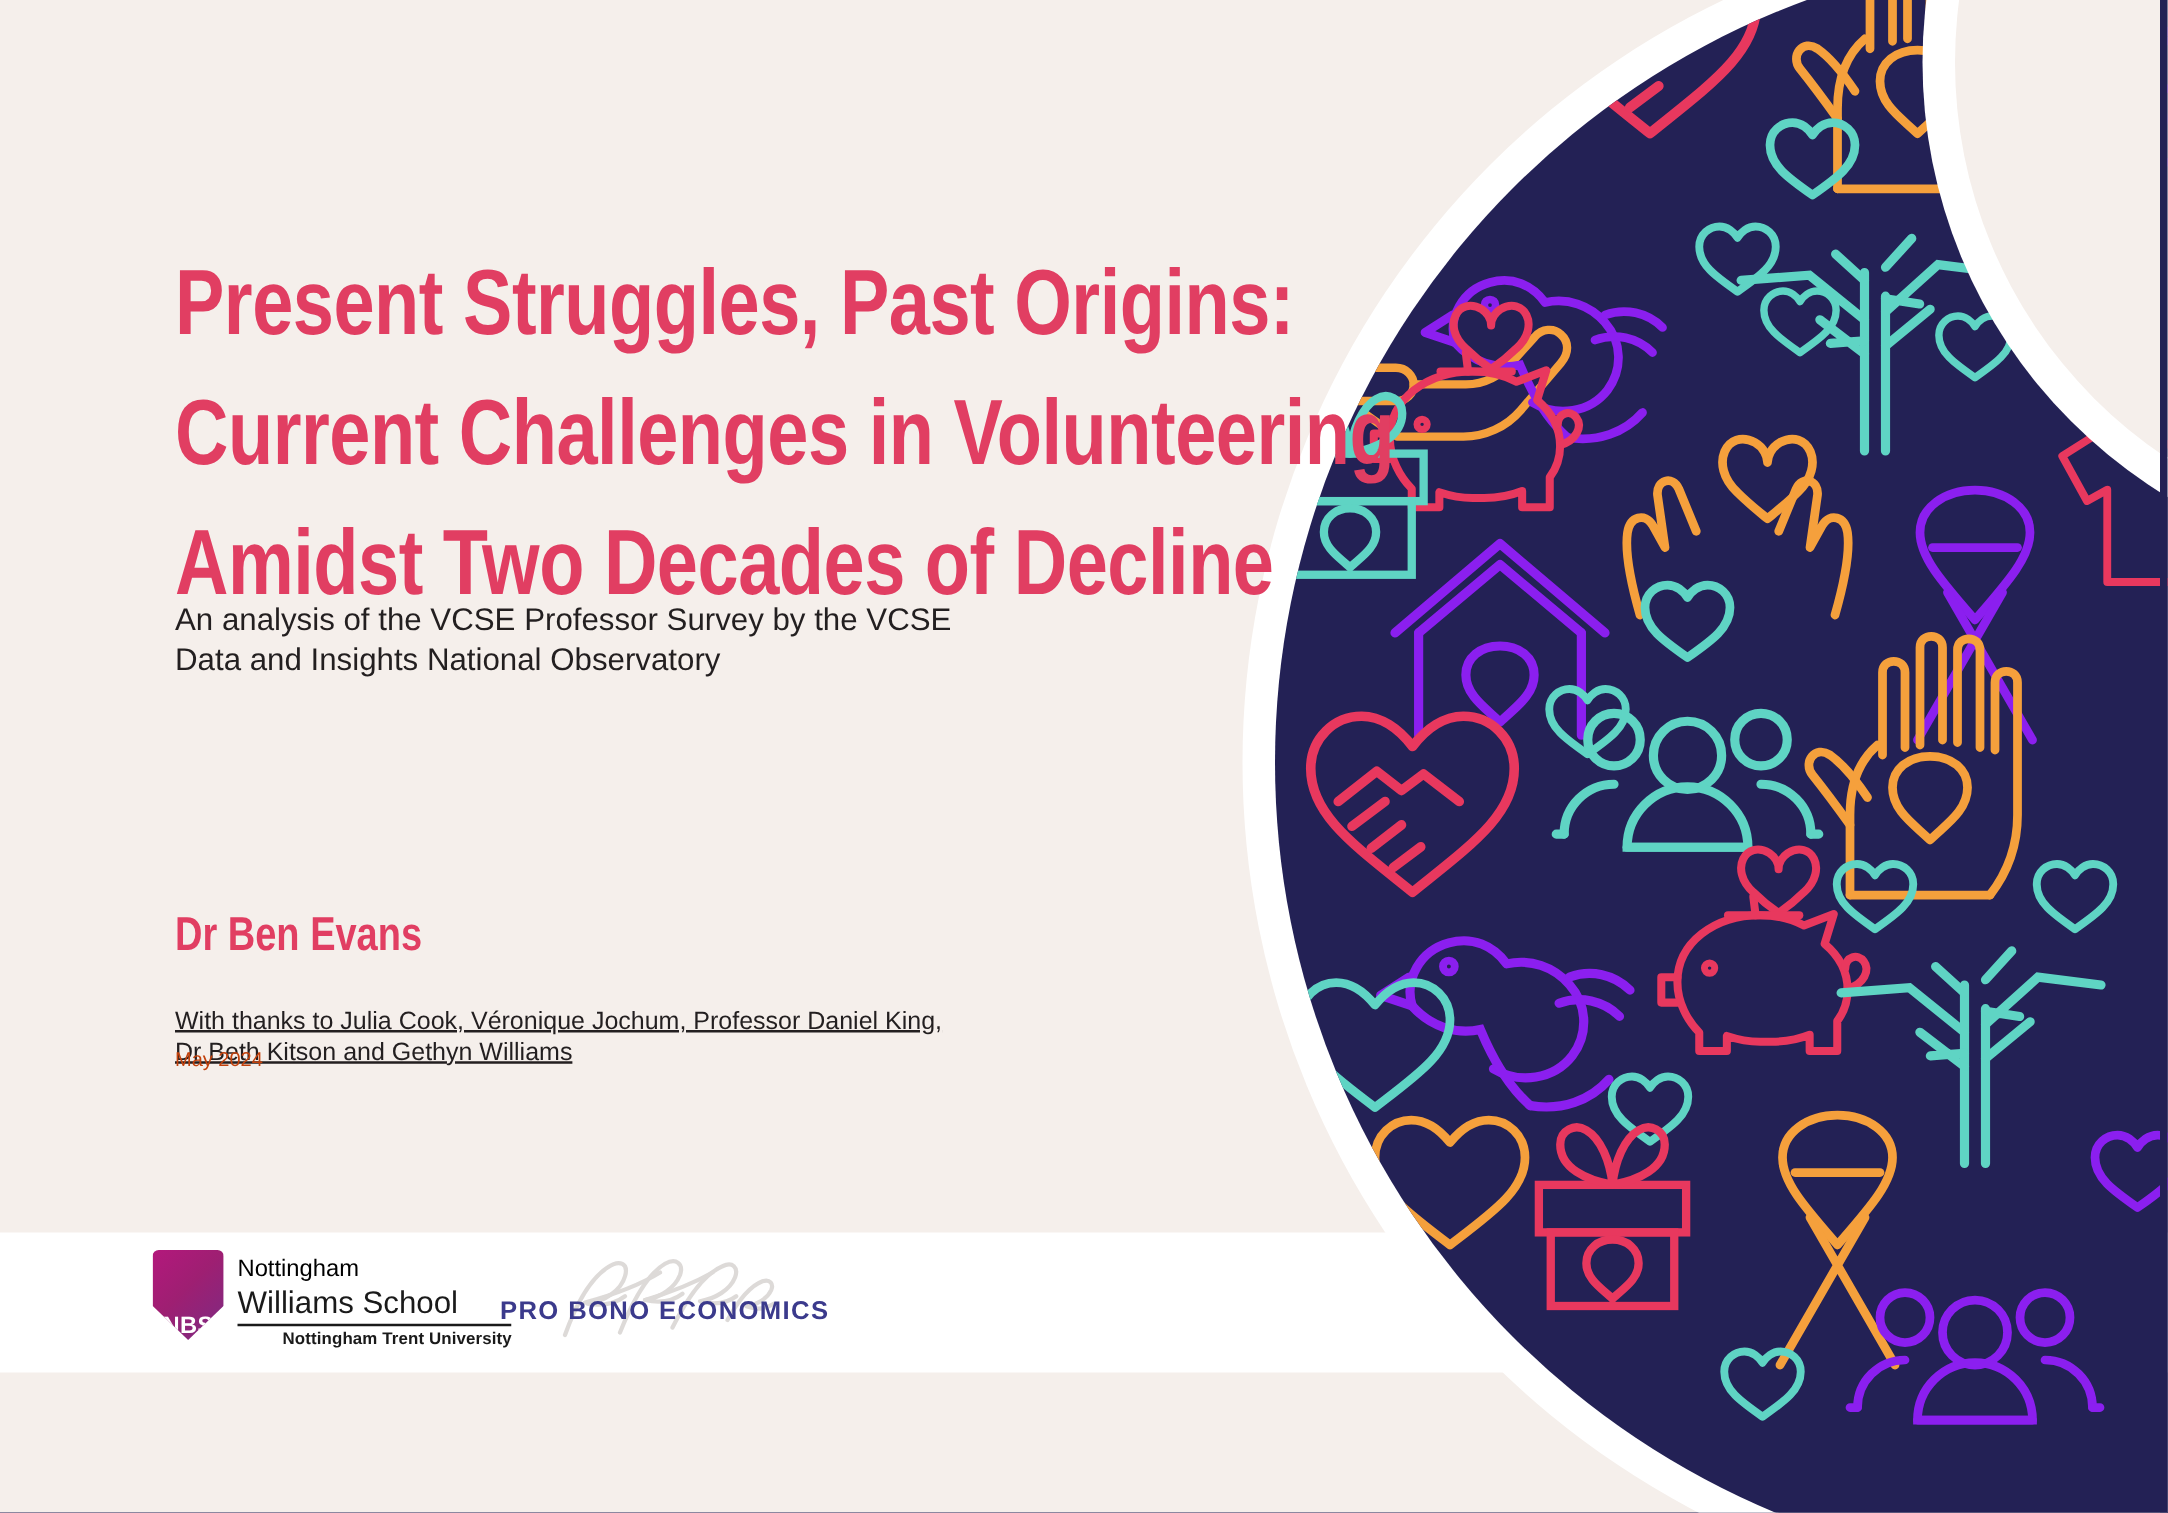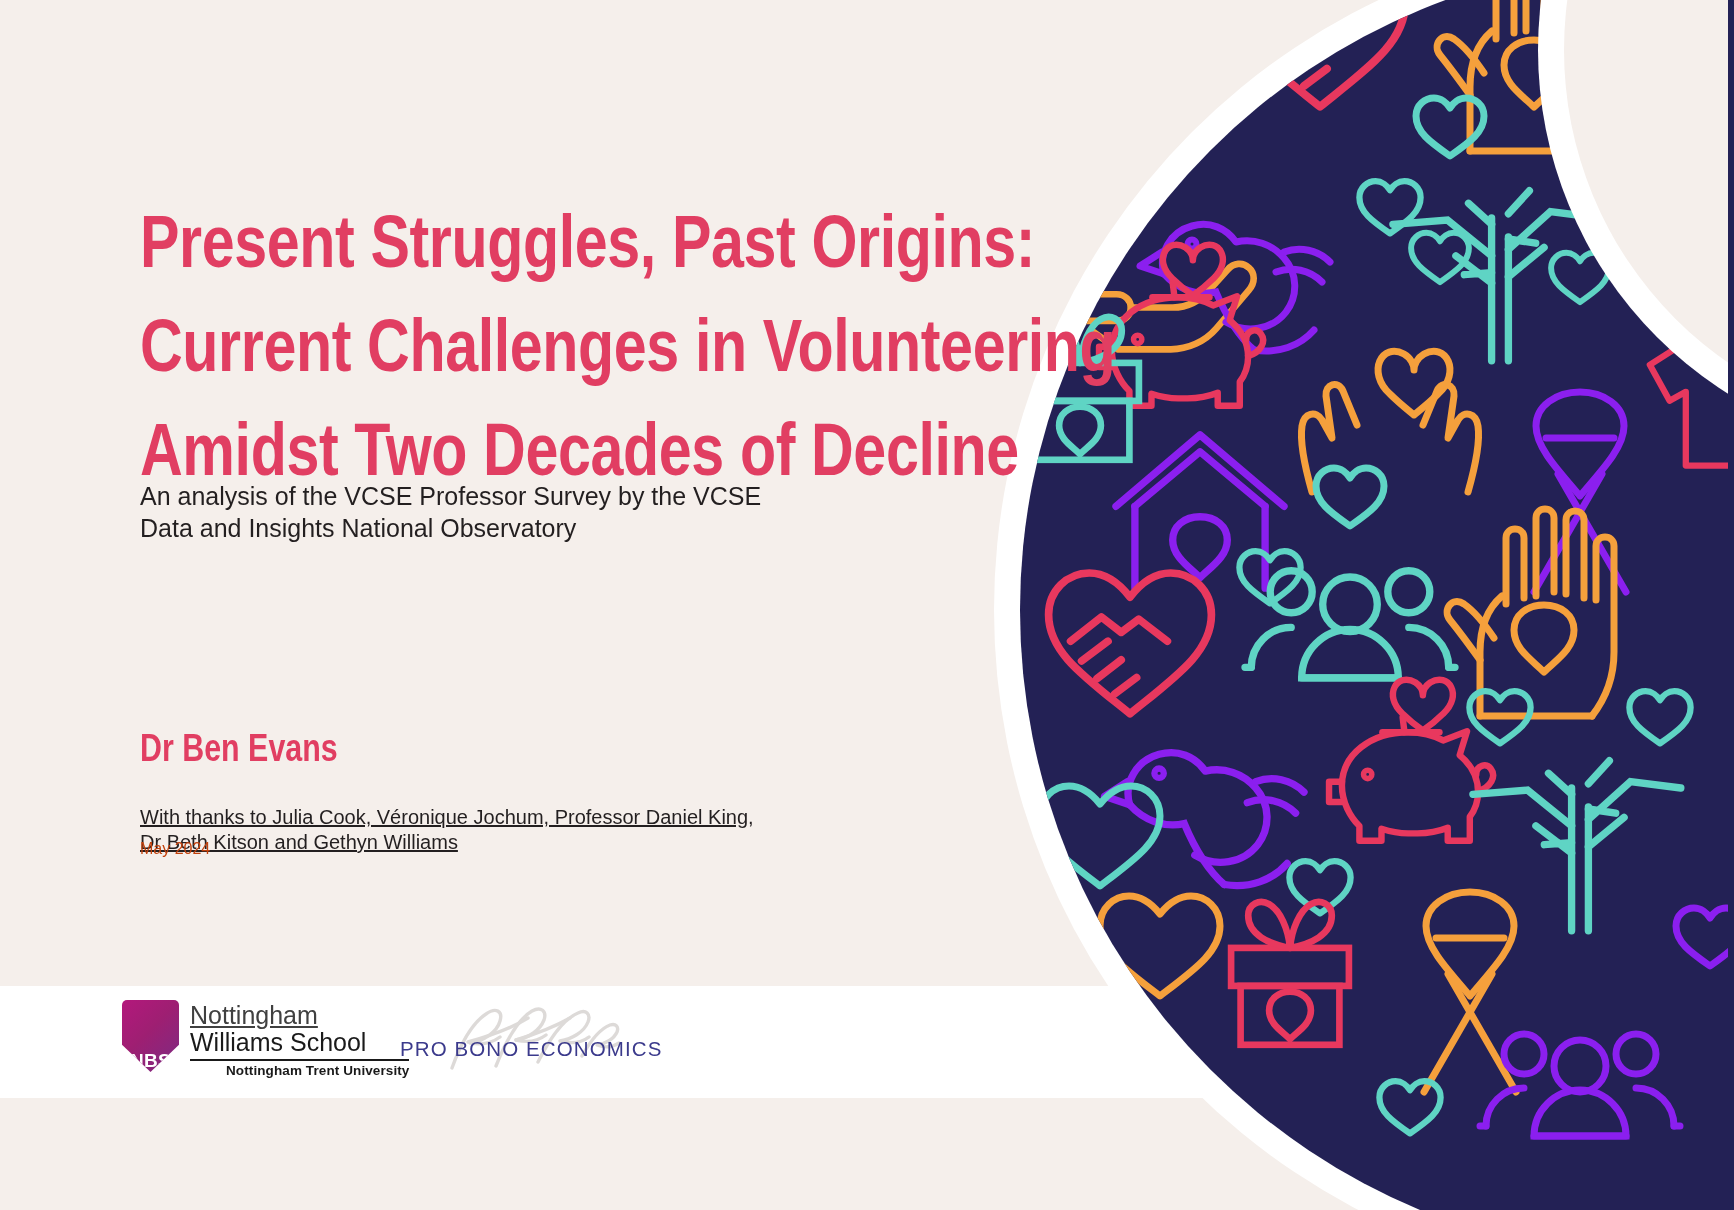--- a/index.html
+++ b/index.html
@@ -88,30 +88,30 @@
     background:linear-gradient(135deg,#B3187C 0%,#9E1F72 45%,#7C2B83 100%);
     border-radius:5px 5px 0 0;
     clip-path:polygon(0 0,100% 0,100% 62%,50% 100%,0 62%);
     display:flex;align-items:flex-end;justify-content:center;
   }
   .nbs-shield span{
     color:#fff;font-size:19px;font-weight:700;letter-spacing:0.3px;
     margin-top:-8px;
   }
   .nbs-words{margin-left:11px;padding-top:2px;}
-  .nbs-l1{font-size:25px;line-height:27px;color:#404040;font-weight:400;text-decoration:underline;}
+  .nbs-l1{font-size:19px;line-height:27px;color:#000000;font-weight:400;}
   .nbs-l2{font-size:25px;line-height:27px;color:#1A1A1A;font-weight:400;}
   .nbs-rule{height:2px;background:#1A1A1A;margin:3px 0 2px 0;width:100%;}
   .nbs-l3{font-size:13.5px;line-height:16px;color:#1A1A1A;font-weight:700;letter-spacing:0.1px;padding-left:36px;}
 
   .pbe-logo{position:absolute;left:400px;top:22px;width:240px;height:62px;}
   .pbe-mark{position:absolute;left:38px;top:-12px;width:210px;height:80px;opacity:.85;}
   .pbe-text{
     position:absolute;left:0;top:29px;
-    color:#3B3A8C;font-size:20.5px;letter-spacing:1.1px;font-weight:400;
+    color:#3B3A8C;font-size:20.5px;letter-spacing:1.1px;font-weight:700;
     white-space:nowrap;
   }
 </style>
 </head>
 <body>
 
 <div class="stage">
 
   <div class="logo-band"></div>
 

